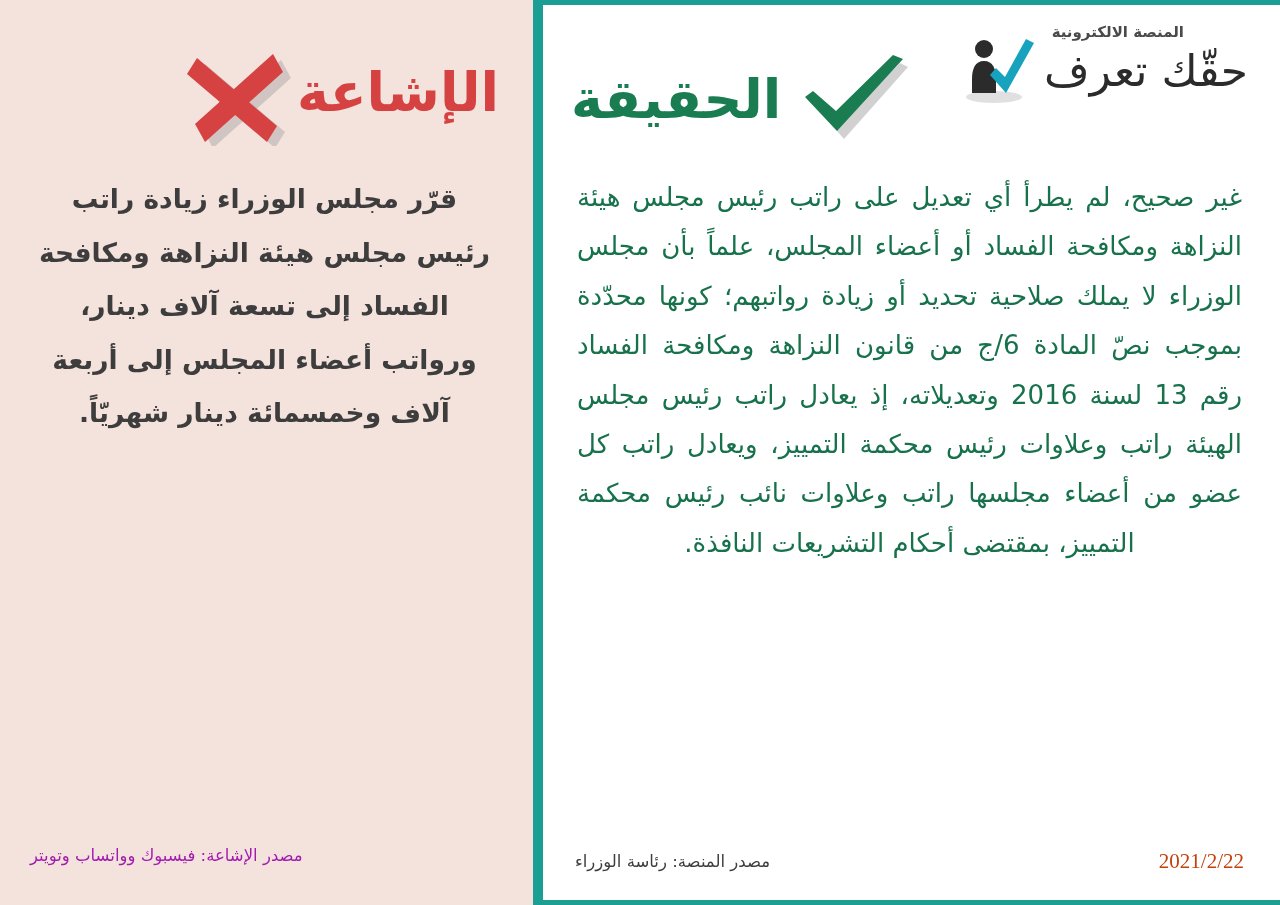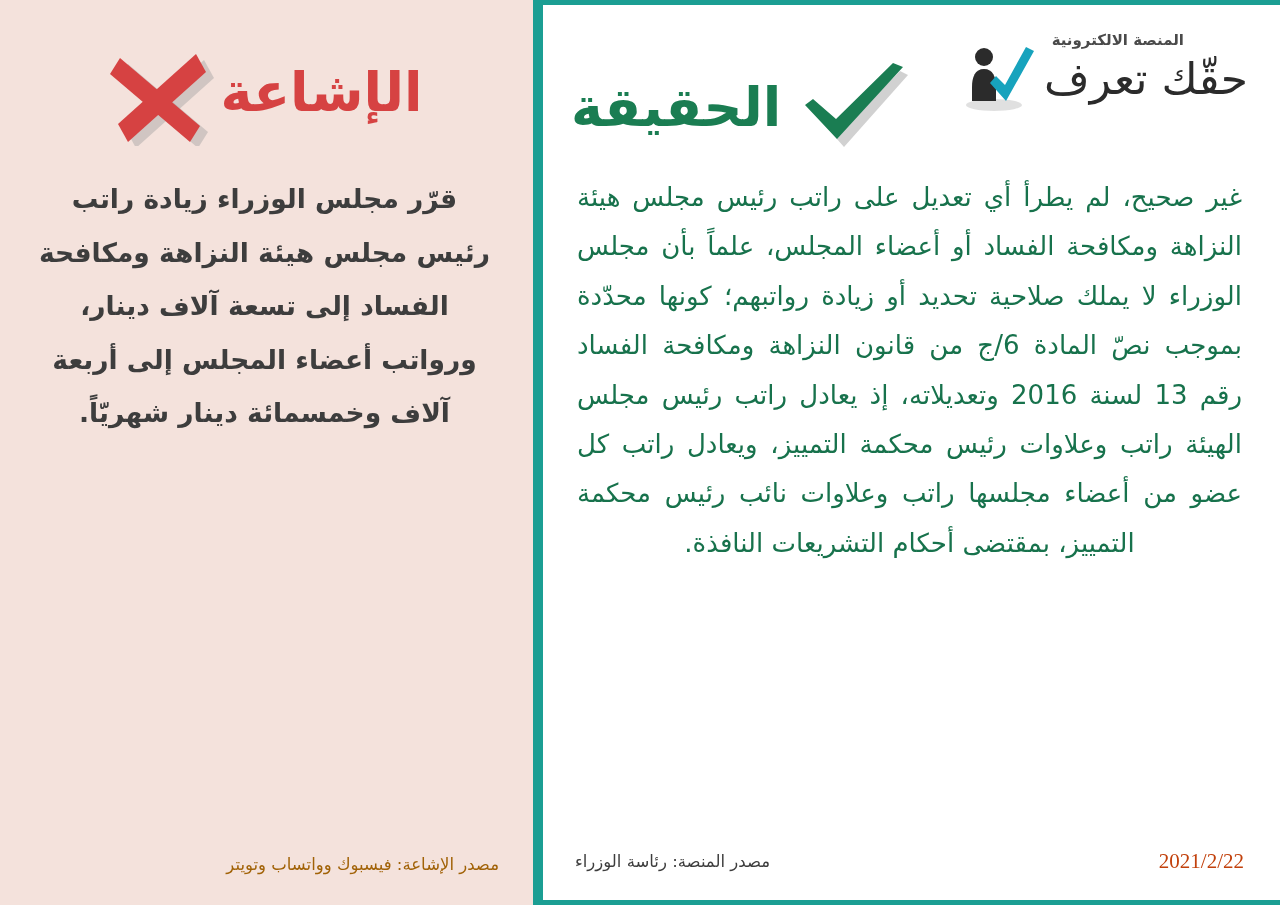--- a/index.html
+++ b/index.html
@@ -34,21 +34,20 @@
     padding: 18px 34px 0 30px;
     display: flex;
     flex-direction: column;
   }
 
   .rumour-head {
     position: relative;
     height: 140px;
     display: flex;
     align-items: flex-start;
-    justify-content: center;
     gap: 6px;
     padding-top: 44px;
     box-sizing: border-box;
   }
 
   .x-mark {
     position: relative;
     width: 108px;
     height: 92px;
     flex: 0 0 auto;
@@ -70,23 +69,23 @@
     line-height: 2.02;
     color: #3d3d3d;
     font-weight: bold;
     text-align: center;
     padding: 14px 6px 0 6px;
     flex: 1 1 auto;
   }
 
   .rumour-source {
     font-size: 16.5px;
-    color: #a16207;
-    text-align: right;
-    padding-bottom: 31px;
+    color: #a21caf;
+    text-align: left;
+    padding-bottom: 40px;
     font-weight: normal;
   }
 
   
   .divider {
     width: 5px;
     height: 905px;
     background: #1b9e93;
     flex: 0 0 auto;
   }
@@ -105,21 +104,21 @@
     display: flex;
     flex-direction: column;
   }
 
   .truth-head {
     position: relative;
     height: 150px;
     display: flex;
     align-items: flex-start;
     justify-content: space-between;
-    padding-top: 14px;
+    padding-top: 6px;
     box-sizing: border-box;
   }
 
   
   .logo {
     display: flex;
     flex-direction: column;
     align-items: flex-start;
     position: relative;
     width: 300px;

